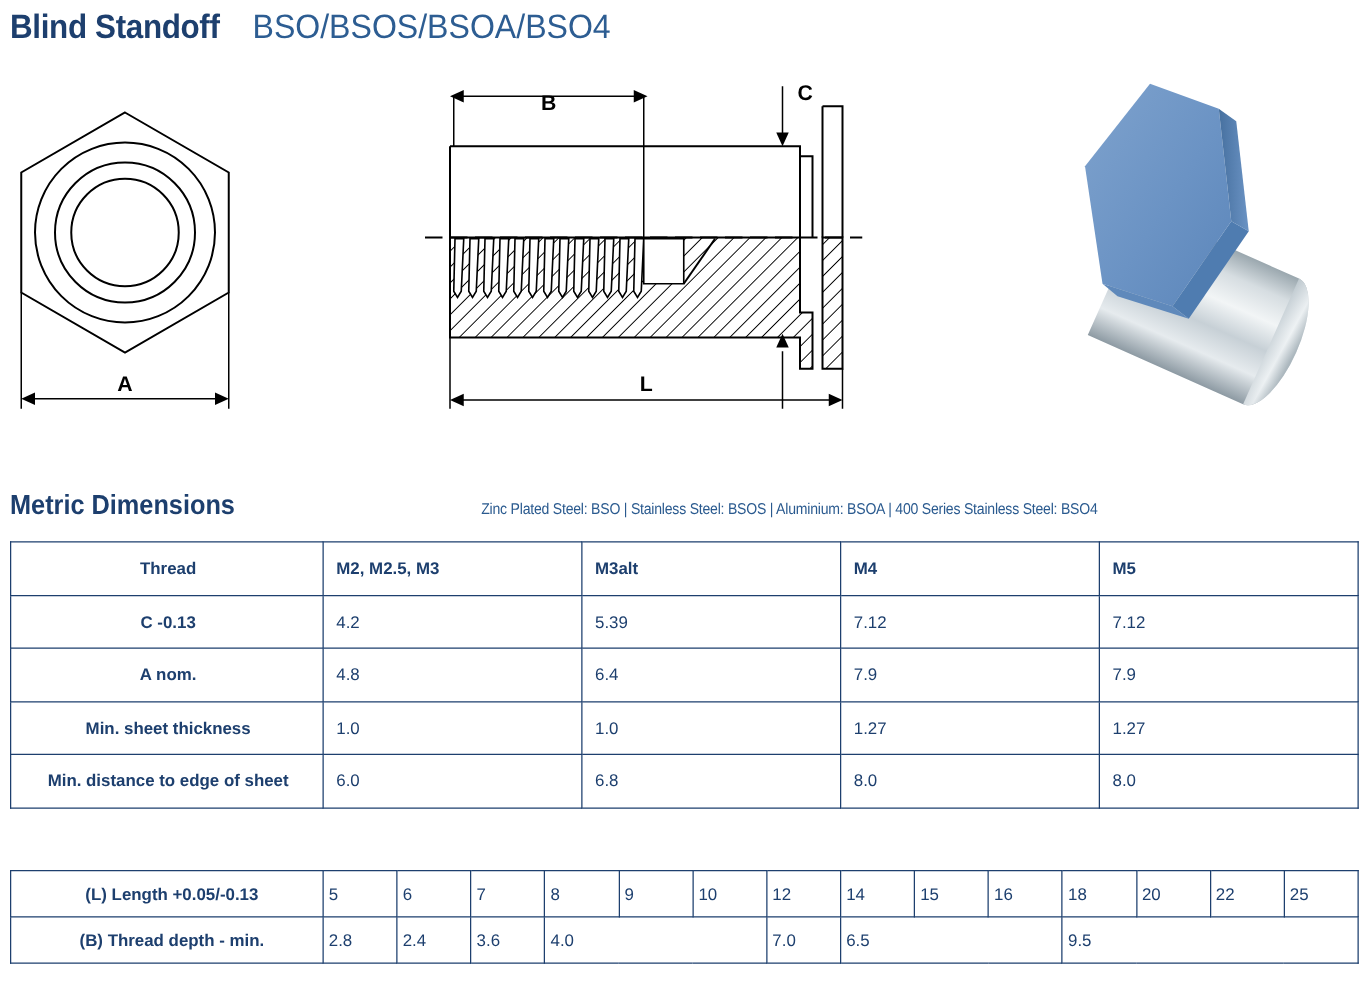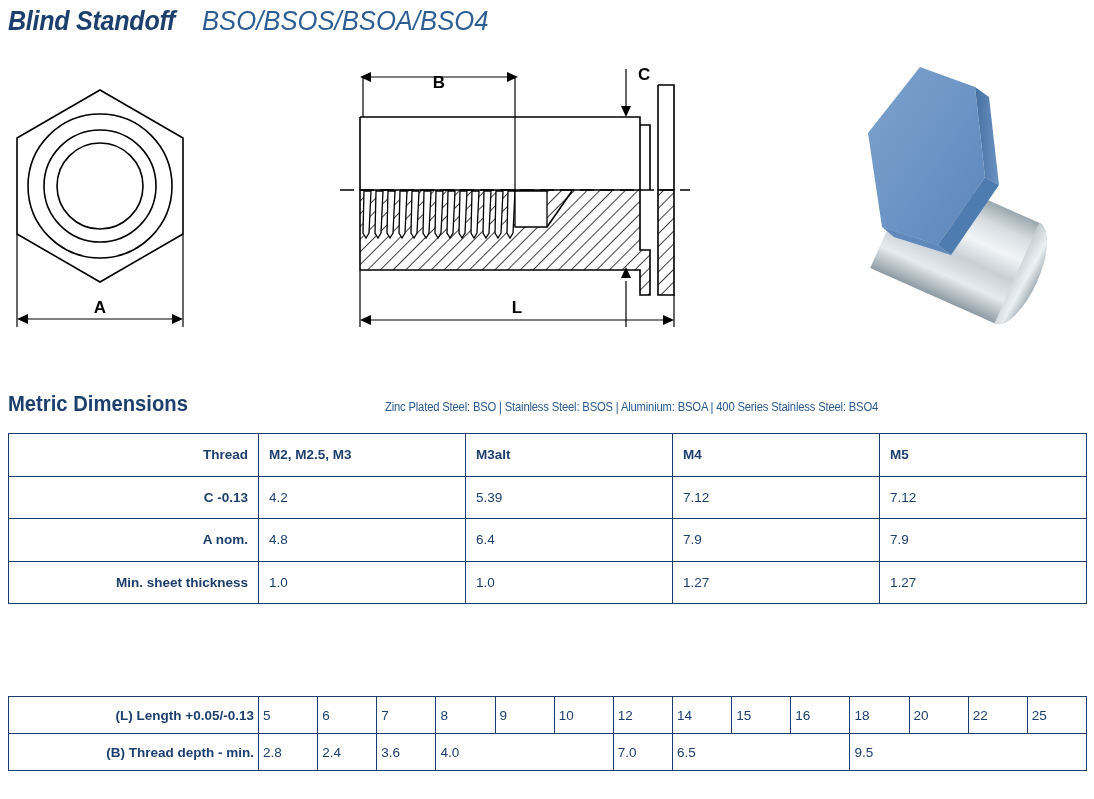--- a/index.html
+++ b/index.html
@@ -16,21 +16,20 @@
     overflow: hidden;
   }
 
   
   #header {
     position: absolute;
     left: 8px; top: 6px;
     display: flex;
     align-items: baseline;
     gap: 14px;
-    font-style: italic;
   }
   #header .title-main {
     font-size: 27px;
     font-weight: bold;
     color: #1d3f6e;
     letter-spacing: -0.3px;
     font-stretch: condensed;
     transform: scaleX(0.93);
     transform-origin: left center;
   }
@@ -82,21 +81,21 @@
     border: 1px solid #1d3f6e;
     color: #1d3f6e;
     font-size: 13.5px;
     padding: 0 10px;
     text-align: left;
     vertical-align: middle;
     background: #ffffff;
     white-space: nowrap;
   }
   .tbl .rowlabel {
-    text-align: right;
+    text-align: center;
     font-weight: bold;
     font-size: 13.5px;
     padding-left: 12px;
   }
   .tbl .colhead {
     font-weight: bold;
   }
 
   #main-table {
     left: 8px; top: 433px;
@@ -299,20 +298,27 @@
           <td>7.9</td>
           <td>7.9</td>
         </tr>
         <tr>
           <td class="rowlabel">Min. sheet thickness</td>
           <td>1.0</td>
           <td>1.0</td>
           <td>1.27</td>
           <td>1.27</td>
         </tr>
+        <tr>
+          <td class="rowlabel">Min. distance to edge of sheet</td>
+          <td>6.0</td>
+          <td>6.8</td>
+          <td>8.0</td>
+          <td>8.0</td>
+        </tr>
       </tbody>
   </table>
 
   <table class="tbl" id="length-table">
     <colgroup>
         <col style="width: 250px;">
         <col style="width: 59.1429px;">
         <col style="width: 59.1429px;">
         <col style="width: 59.1429px;">
         <col style="width: 59.1429px;">

